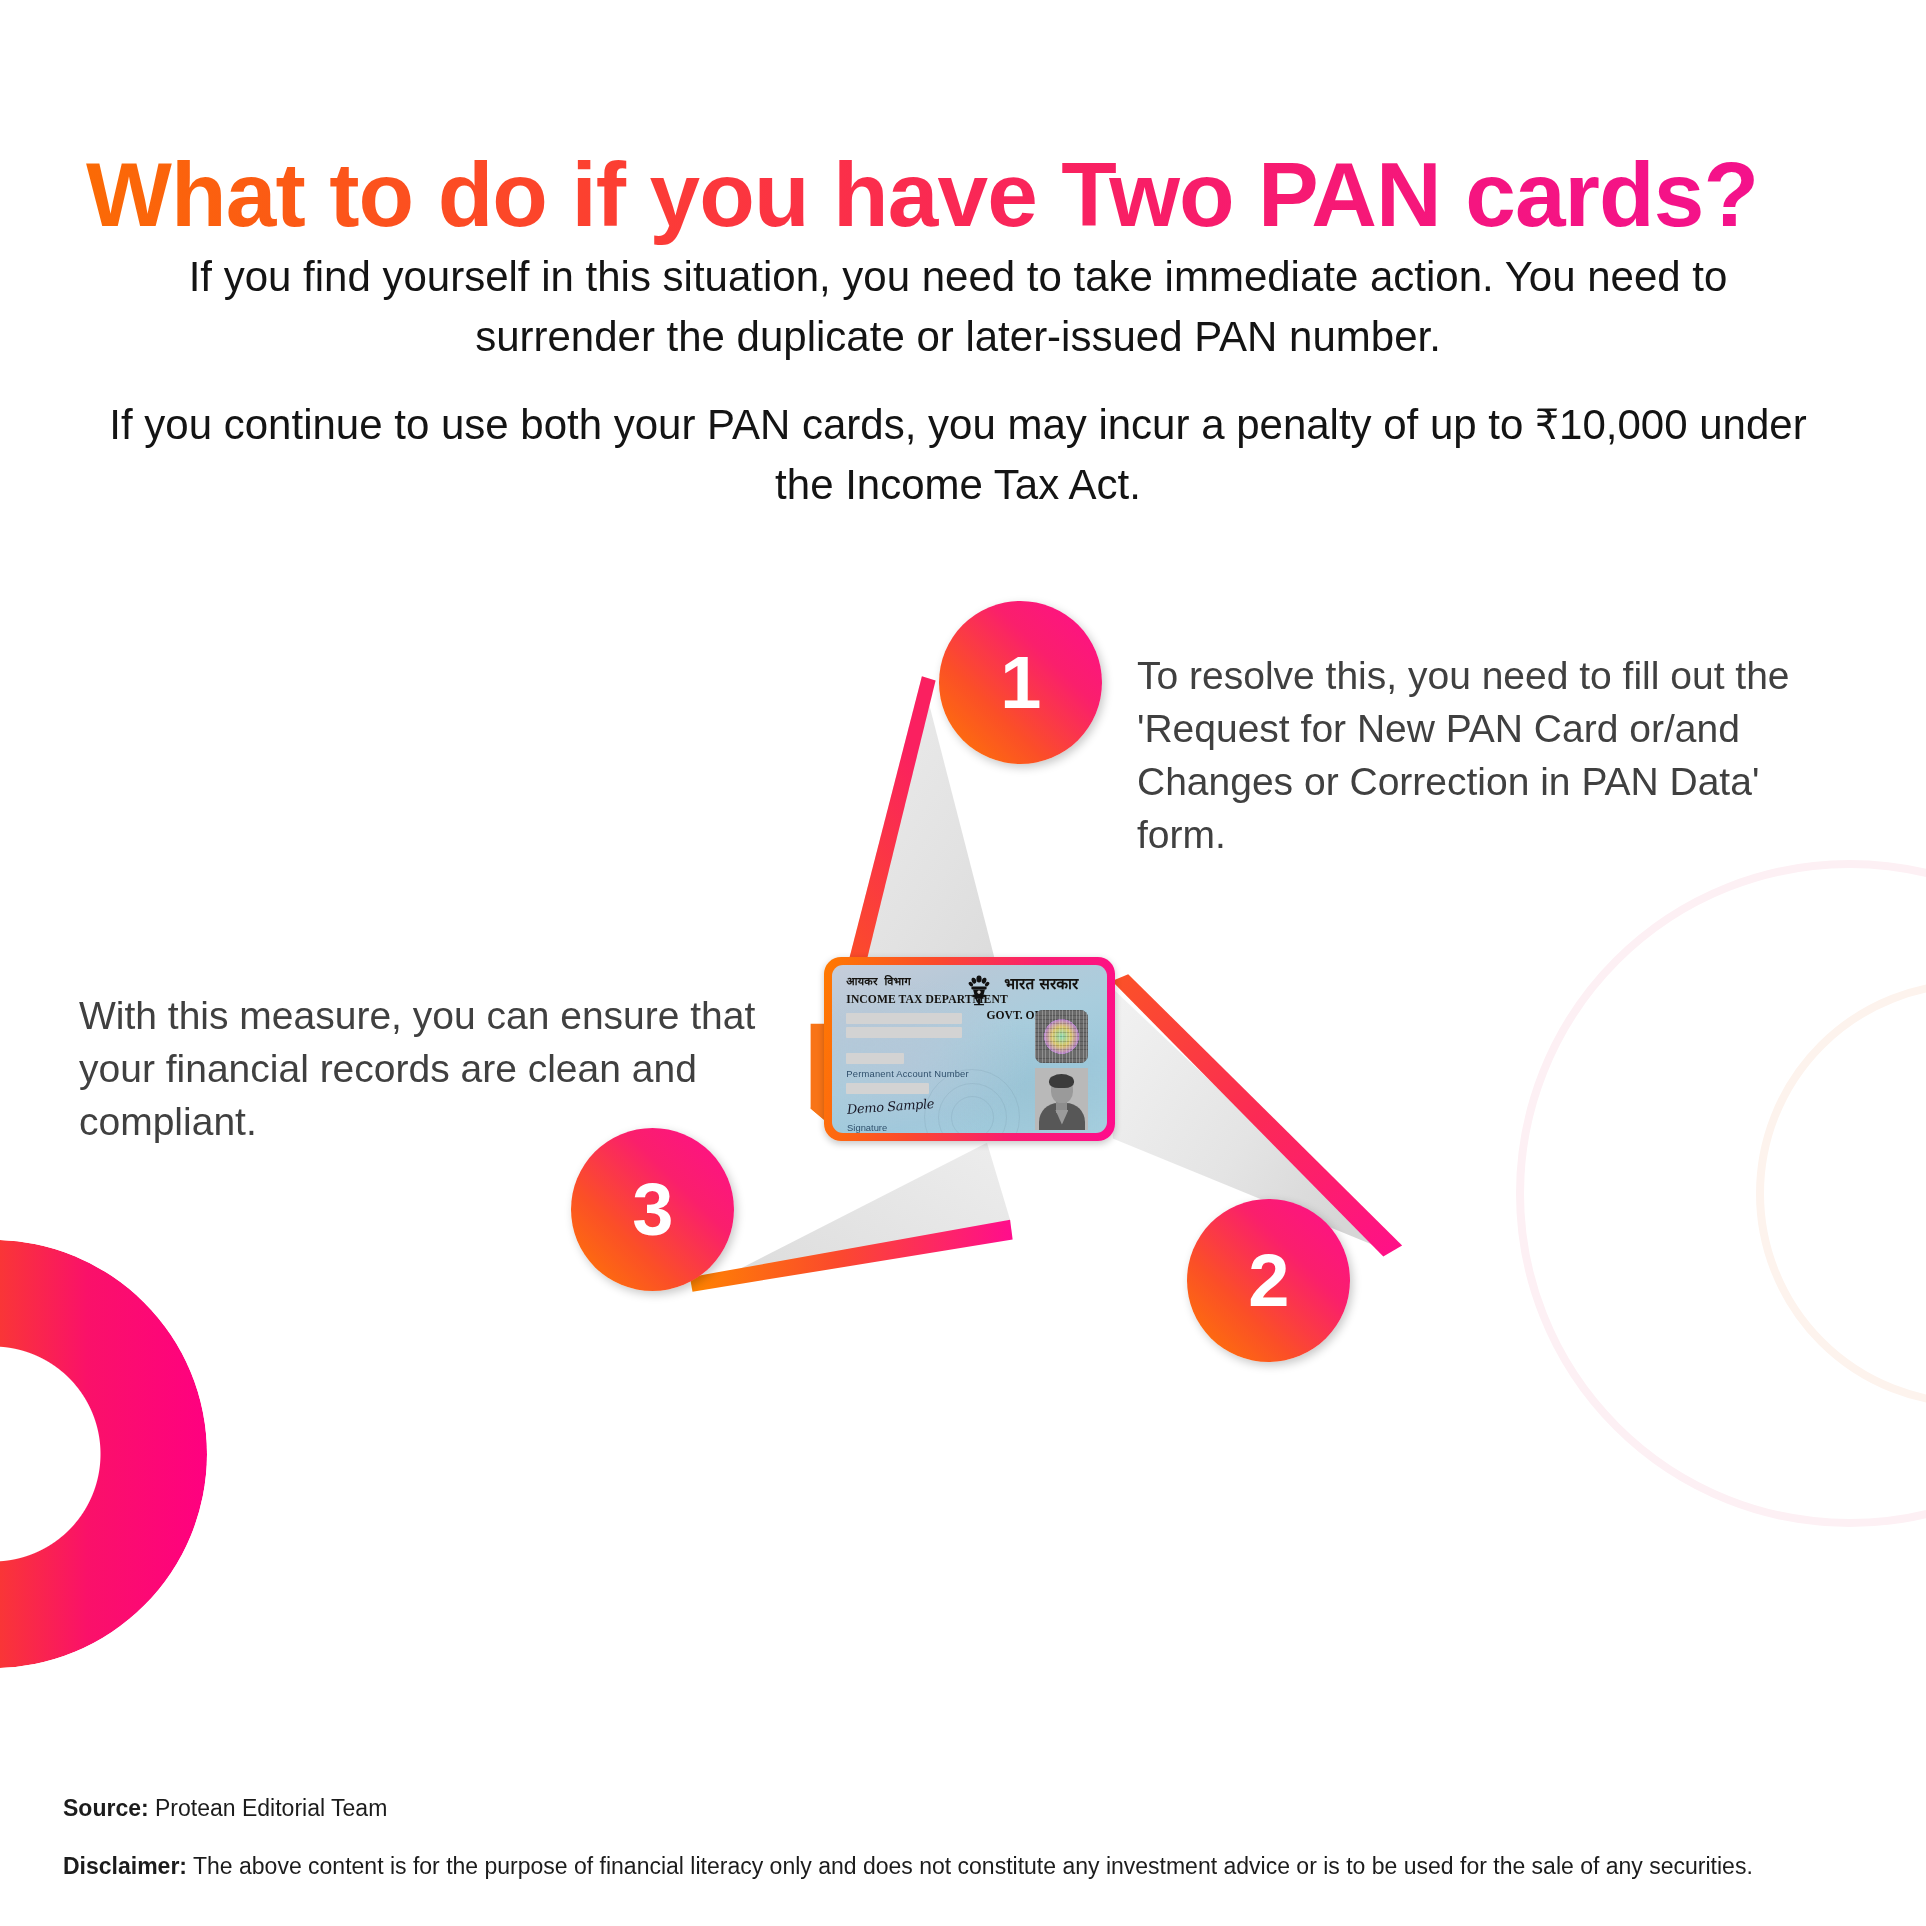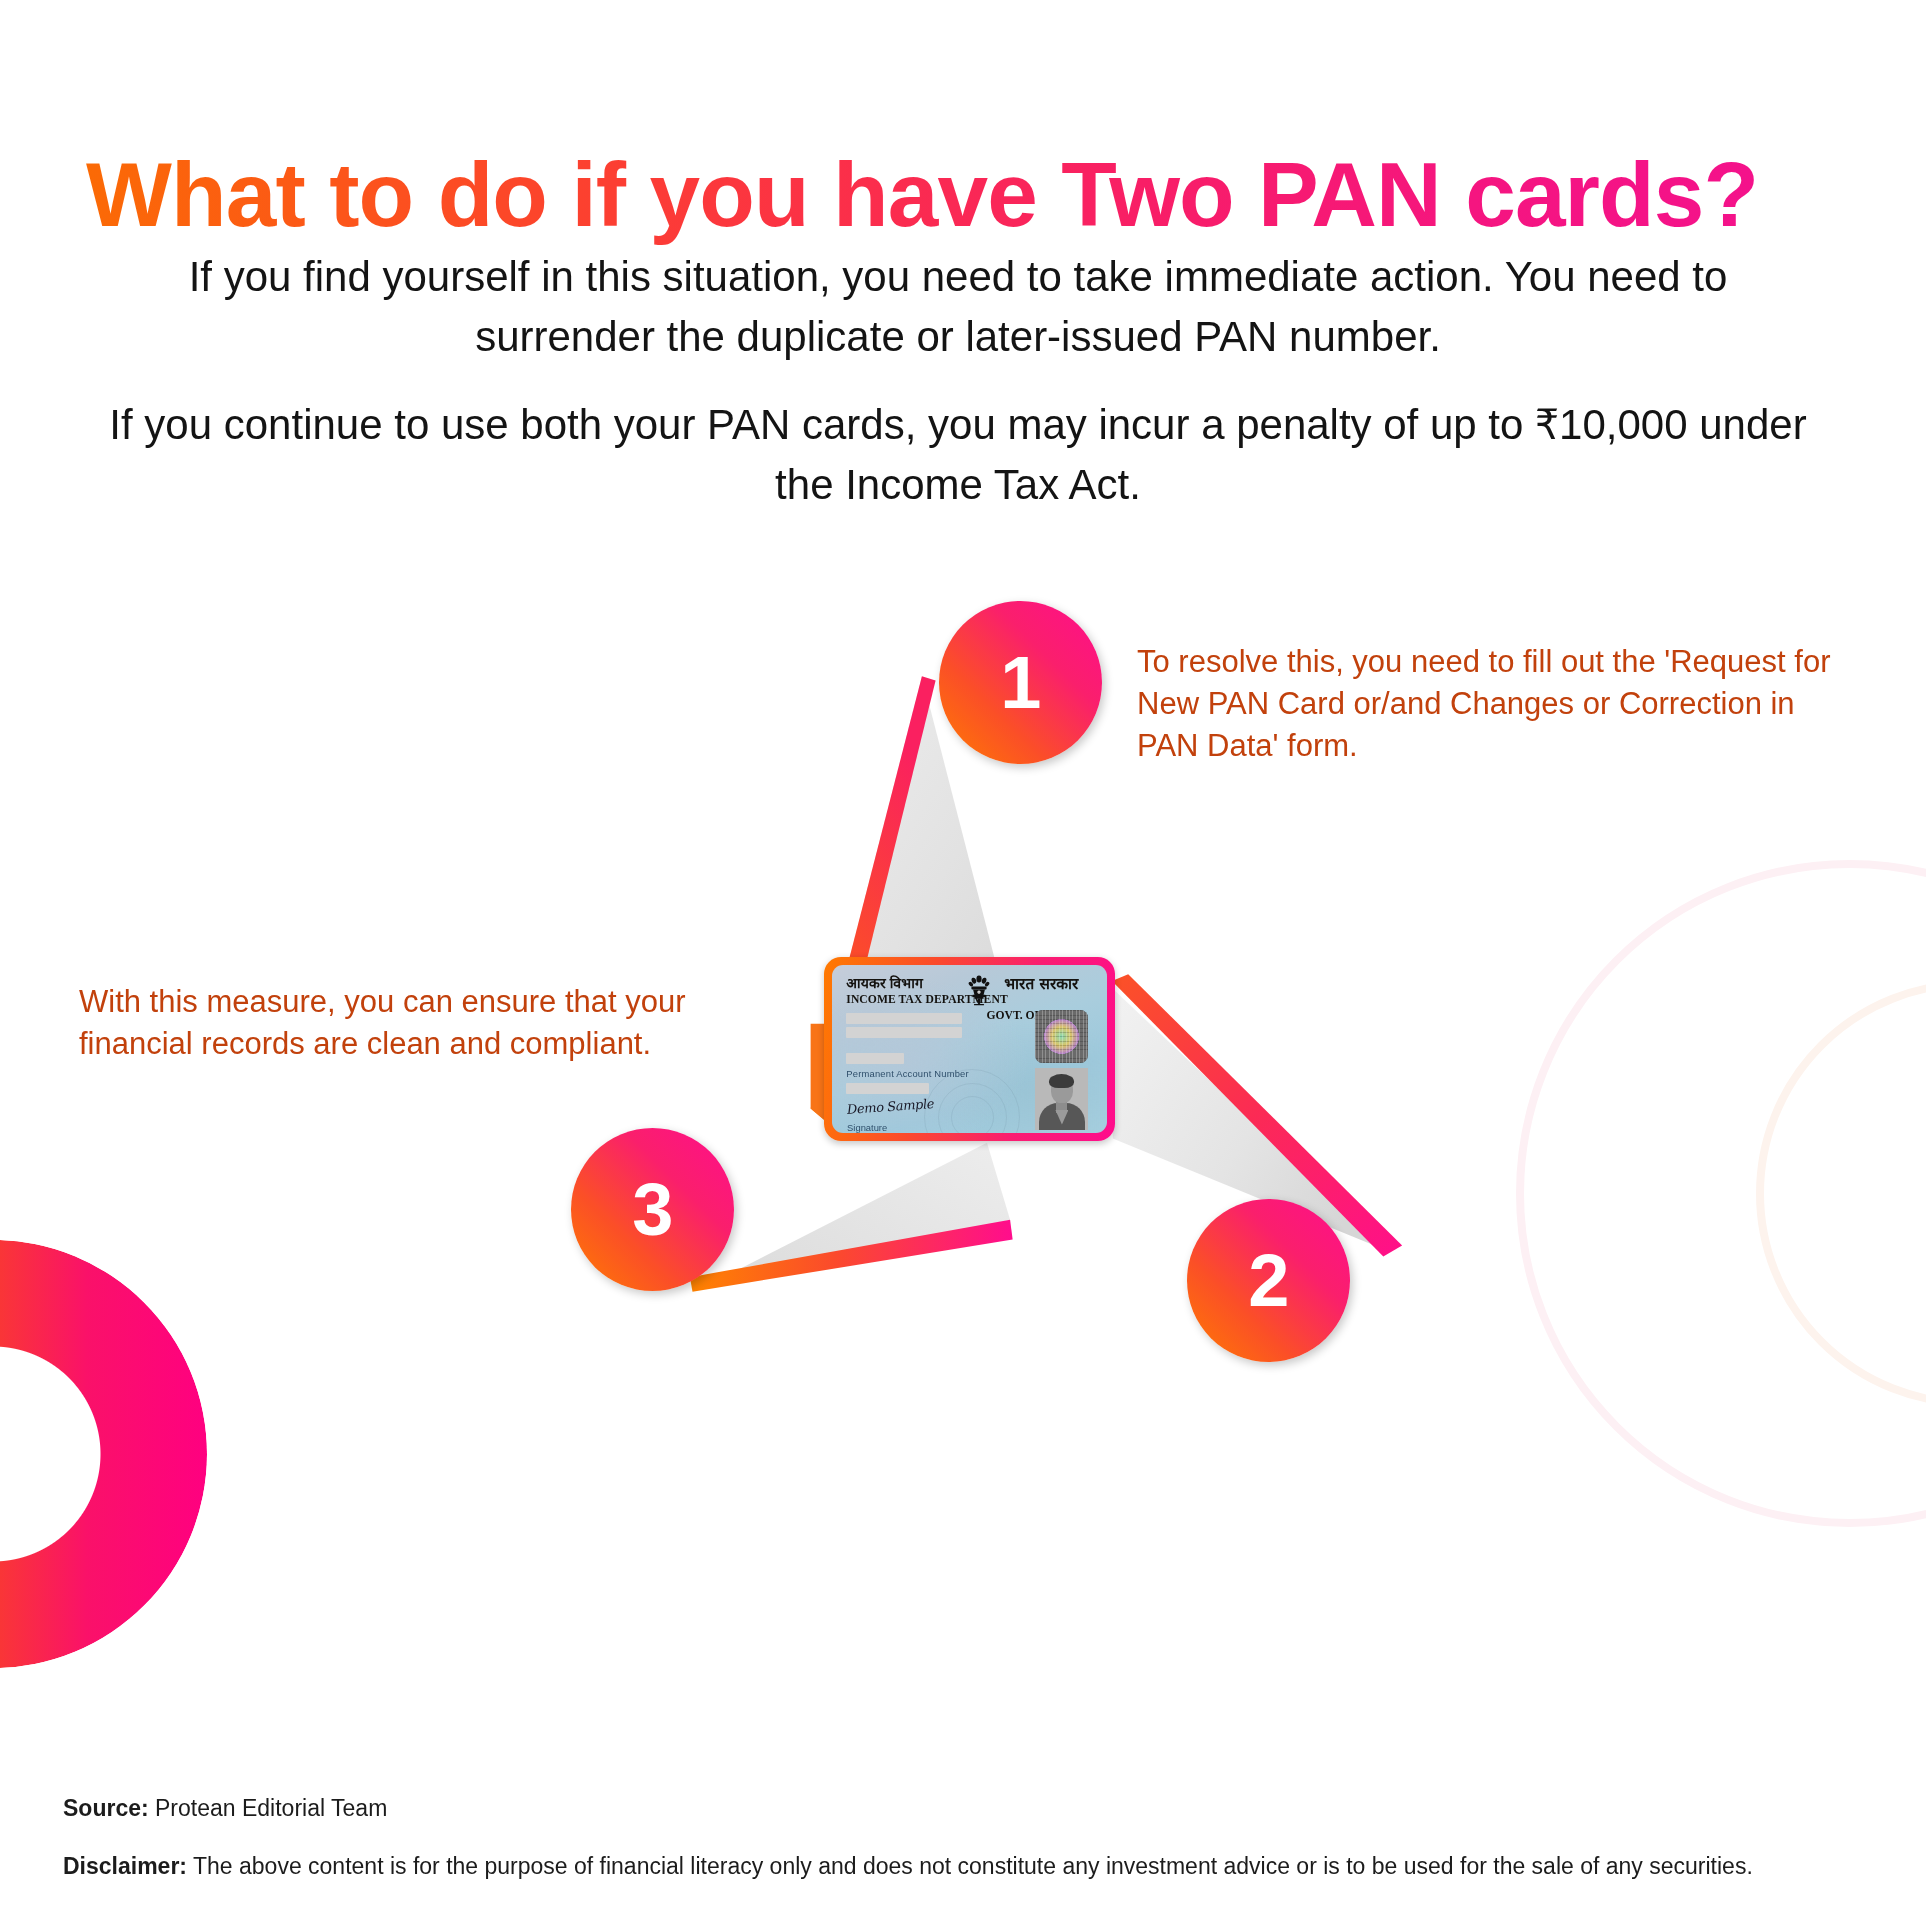--- a/index.html
+++ b/index.html
@@ -128,22 +128,22 @@
     border-radius: 50%;
     border: 1.7px solid rgba(120,150,170,0.22);
     pointer-events: none;
   }
   #pan-g1 { width: 94px; height: 94px; left: 92px; top: 104px; }
   #pan-g2 { width: 67px;  height: 67px;  left: 106px; top: 118px; }
   #pan-g3 { width: 41px;  height: 41px;  left: 119px; top: 131px; }
 
   #pan-hi-hindi {
     position: absolute; left: 14.6px; top: 8.6px;
-    font-family: Liberation Serif, serif;
-    font-size: 14px; font-weight: 700; color: #14120f;
+    font-family: Liberation Mono, monospace;
+    font-size: 11px; font-weight: 700; color: #14120f;
     letter-spacing: 0.2px;
   }
   #pan-hi-eng {
     position: absolute; left: 14.6px; top: 28px;
     font-family: "Liberation Serif", serif;
     font-size: 11.6px; font-weight: 700; color: #14120f;
     letter-spacing: 0.1px;
   }
   #pan-gov-hindi {
     position: absolute; right: 29px; top: 8.6px;
@@ -261,23 +261,23 @@
     line-height: 1;
     letter-spacing: -0.9px;
   }
   #step-circle-1 { left: 939px; top: 601px;  width: 163px; height: 163px; }
   #step-circle-2 { left: 1187px; top: 1199px; width: 163px; height: 163px; }
   #step-circle-3 { left: 571px;  top: 1128px; width: 163px; height: 163px; }
 
   
   .step-text {
     position: absolute;
-    font-size: 31px;
+    font-size: 39px;
     line-height: 1.36;
-    color: #c2410c;
+    color: #404040;
   }
   #step-text-1 { left: 1137px; top: 610px;  width: 719px; }
   #step-text-2 { left: 1181px; top: 1378px; width: 651px; }
   #step-text-3 { left: 79px;   top: 950px; width: 702px; }
 
   
   #footer { position: absolute; left: 63px; top: 1770px; width: 1806px; }
   .foot-line { font-size: 23px; line-height: 1.38; color: #1c1c1c; }
   #foot-source { margin-bottom: 26px; margin-top: 23px; }
   .foot-label { font-weight: 700; }

